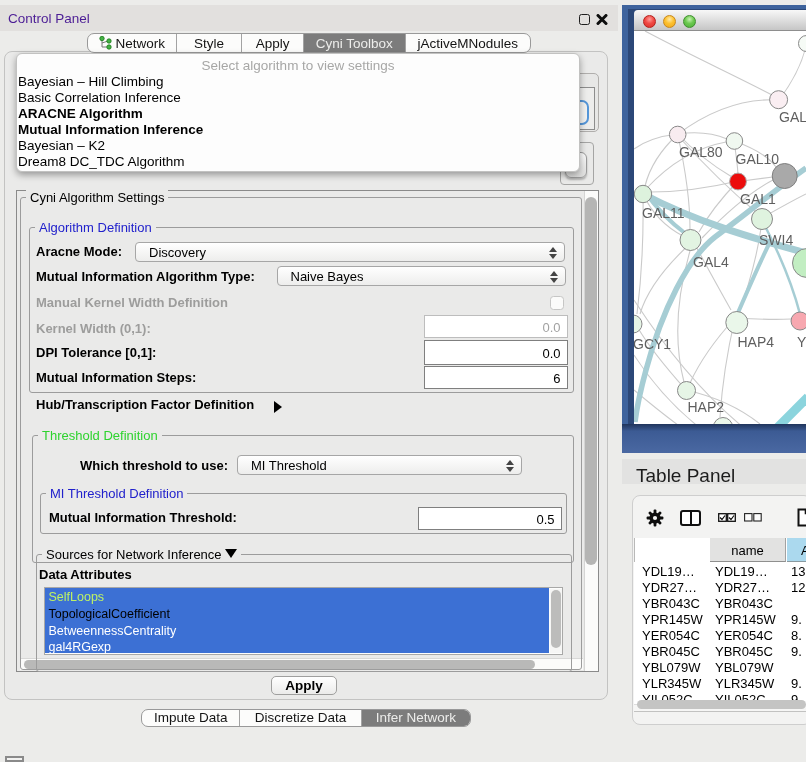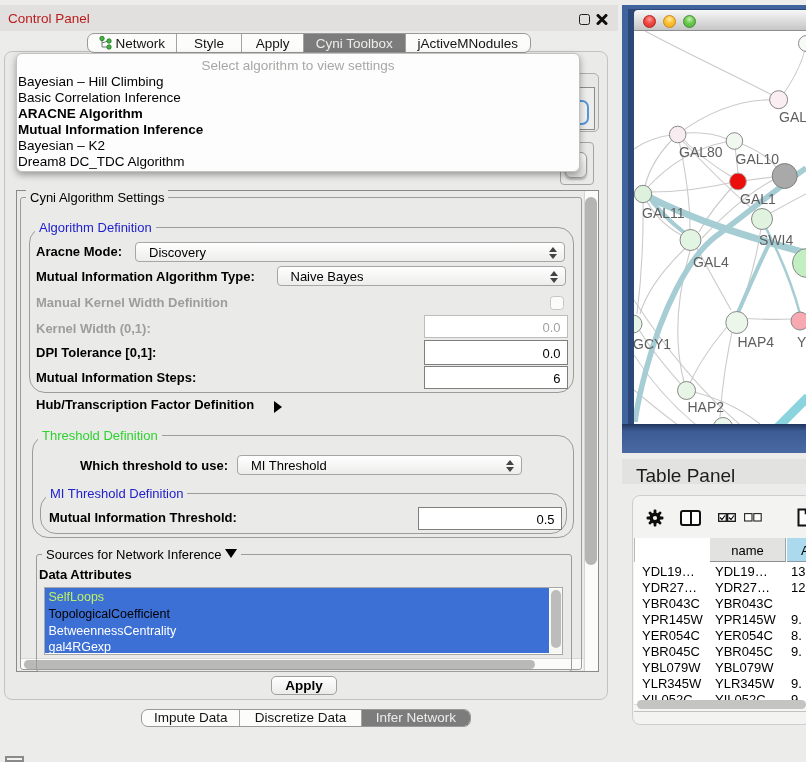--- a/index.html
+++ b/index.html
@@ -1,37 +1,37 @@
 <!DOCTYPE html>
 <html><head><meta charset="utf-8">
 <style>
 *{box-sizing:border-box;margin:0;padding:0;font-family:"Liberation Sans",sans-serif;}
 html,body{width:806px;height:762px;overflow:hidden;background:#ececea;position:relative;}
 .abs{position:absolute;}
-.grp{position:absolute;border:1px solid #9c9c9c;border-radius:16px;}
+.grp{position:absolute;border:1px solid #9c9c9c;border-radius:3px;}
 .grp>span.t{position:absolute;top:-8px;left:5px;background:#eaeae9;padding:0 4px;font-size:13px;white-space:nowrap;}
 .lbl{position:absolute;font-size:13px;font-weight:bold;color:#000;white-space:nowrap;}
 .combo{position:absolute;height:20px;border:1px solid #a6a6a6;border-radius:4px;background:linear-gradient(#ffffff,#ededec);font-size:13px;color:#000;}
 .combo .cv{position:absolute;left:13px;top:2px;}
 .combo .arr{position:absolute;right:7px;top:3px;width:9px;height:14px;}
 .arr:before{content:"";position:absolute;left:1px;top:1px;border-left:4px solid transparent;border-right:4px solid transparent;border-bottom:5px solid #444;}
 .arr:after{content:"";position:absolute;left:1px;bottom:1px;border-left:4px solid transparent;border-right:4px solid transparent;border-top:5px solid #444;}
 .fld{position:absolute;height:21px;border:1px solid #7f7f7f;background:#fff;font-size:13px;text-align:right;padding:2px 7px 0 0;}
 .fld.dis{border-color:#bdbdbd;color:#a2a2a2;}
 .seg{position:absolute;height:20px;background:#fcfcfb;border:1px solid #999;border-radius:7px;display:flex;overflow:hidden;}
 .seg>div{font-size:13.5px;color:#141414;text-align:right;border-right:1px solid #a3a3a3;display:flex;align-items:center;justify-content:center;}
 .seg>div:last-child{border-right:none;}
 .seg>div.on{background:#7c7c7c;color:#ededeb;}
 .popli{position:absolute;left:18px;font-size:13.5px;color:#000;white-space:nowrap;}
 </style></head>
 <body>
 
 <div class="abs" style="left:0;top:0;width:618px;height:762px;background:#ececea;"></div>
 <div class="abs" style="left:0;top:5px;width:618px;height:26px;background:#e2e0de;"></div>
-<div class="abs" style="left:8px;top:11px;font-size:13.5px;color:#b91c1c;">Control Panel</div>
+<div class="abs" style="left:8px;top:11px;font-size:13.5px;color:#4c1d95;">Control Panel</div>
 <div class="abs" style="left:579px;top:14px;width:10.5px;height:10.5px;border:1.8px solid #1e1e1e;border-radius:2.5px;"></div>
 <svg class="abs" style="left:595.5px;top:14px;" width="12" height="11" viewBox="0 0 12 11">
     <path d="M2 1.5 L10 9.5 M10 1.5 L2 9.5" stroke="#0d0d0d" stroke-width="3" stroke-linecap="round"></path>
   </svg>
 
 <div class="abs" style="left:4px;top:51px;width:604px;height:649px;background:#eaeae9;border:1px solid #c3c3c2;border-radius:8px;"></div>
 
 <div class="abs" style="left:560px;top:73px;width:39px;height:59px;border:1px solid #b0aeac;border-radius:5px;background:#e7e7e6;"></div>
 <div class="abs" style="left:563px;top:87px;width:32px;height:43px;border:1px solid #8d8d8d;background:#ededec;"></div>
 <div class="abs" style="left:566px;top:100px;width:23px;height:25px;border:2.5px solid #5596d8;border-radius:7px;background:#f2f2f1;"></div>
@@ -66,21 +66,21 @@
 <div class="abs" style="left:550px;top:296px;width:14px;height:14px;border:1px solid #c6c6c5;border-radius:3.5px;background:#fbfbfa;"></div>
 <div class="lbl" style="left:36px;top:320.5px;color:#9d9d9c;">Kernel Width (0,1):</div>
 <div class="fld dis" style="left:424px;top:314.5px;width:143.5px;height:23.5px;padding:4px 6px 0 0;">0.0</div>
 <div class="lbl" style="left:36px;top:345px;">DPI Tolerance [0,1]:</div>
 <div class="fld" style="left:424px;top:340px;width:143.5px;height:25px;padding:5px 6px 0 0;">0.0</div>
 <div class="lbl" style="left:36px;top:370px;">Mutual Information Steps:</div>
 <div class="fld" style="left:424px;top:366px;width:143.5px;height:23px;padding:4px 6px 0 0;">6</div>
 <div class="lbl" style="left:36px;top:396.5px;">Hub/Transcription Factor Definition</div>
 <div class="abs" style="left:274px;top:400.5px;width:0;height:0;border-top:6.3px solid transparent;border-bottom:6.3px solid transparent;border-left:8px solid #000;"></div>
 
-<div class="grp" style="left:32px;top:435px;width:542px;height:103px;">
+<div class="grp" style="left:32px;top:435px;width:542px;height:128px;">
     <span class="t" style="color:#2ed32e;">Threshold Definition</span>
   </div>
 <div class="lbl" style="left:80px;top:457.5px;">Which threshold to use:</div>
 <div class="combo" style="left:237px;top:455px;width:284.5px;">
     <span class="cv">MI Threshold</span>
     <span class="arr"></span>
   </div>
 <div class="grp" style="left:40px;top:493px;width:527px;height:40.5px;">
     <span class="t" style="color:#2121cc;">MI Threshold Definition</span>
   </div>

